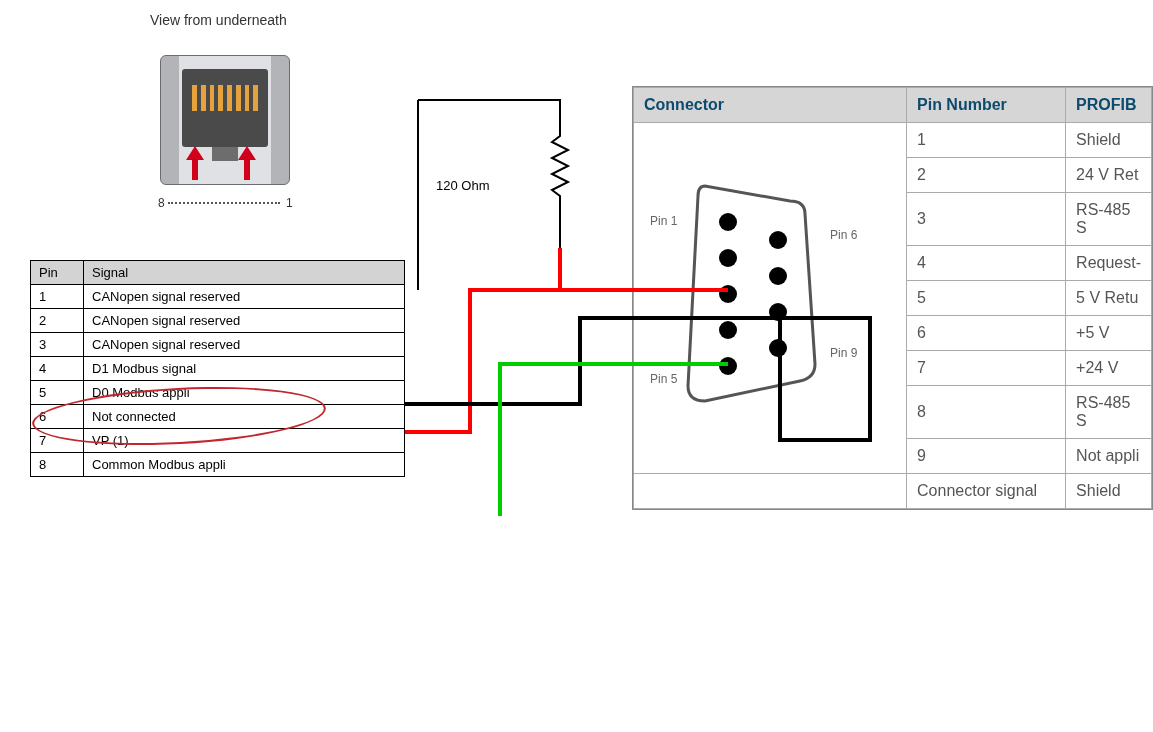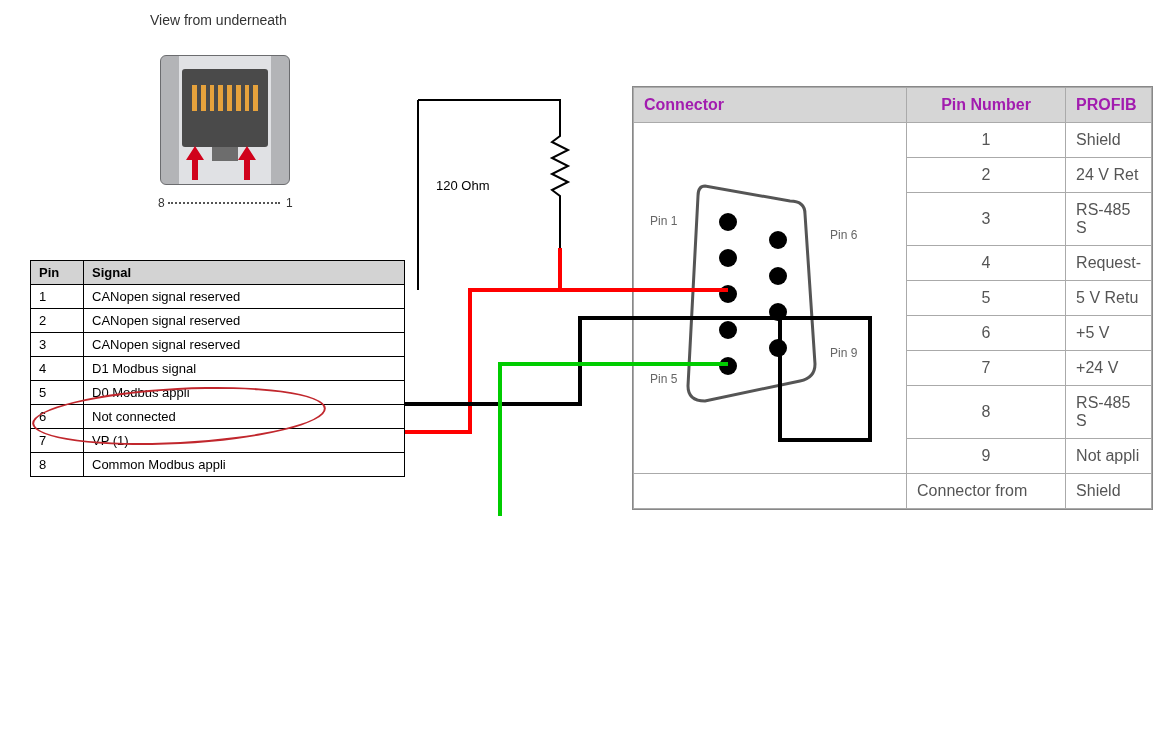--- a/index.html
+++ b/index.html
@@ -15,39 +15,39 @@
   .arrow svg{width:100%;height:100%}
   .arrowL{left:186px;top:146px}
   .arrowR{left:238px;top:146px}
   .dotrule{position:absolute;left:168px;top:202px;width:112px;border-top:2px dotted #555}
   .dotlbl8{position:absolute;left:158px;top:196px;font:12px Arial;color:#333}
   .dotlbl1{position:absolute;left:286px;top:196px;font:12px Arial;color:#333}
   .view-title{position:absolute;left:150px;top:12px;font:14px Arial;color:#333}
   
   .t1{position:absolute;left:30px;top:260px;border-collapse:collapse;width:375px;font:13px Arial}
   .t1 th,.t1 td{border:1px solid #000;padding:4px 8px;text-align:left}
-  .t1 th{background:#d3d3d3;font-weight:bold}
+  .t1 th{background:#d3d3d3;font-weight:normal}
   .t1 td.sig{}
   .t1 td.pin{width:36px;font-weight:normal}
   .footnote{position:absolute;left:30px;top:596px;width:390px;font:14px Arial;line-height:1.35}
   
   .ell{position:absolute;border:2px solid #c1272d;border-radius:50%}
   .ell1{left:32px;top:388px;width:290px;height:52px;transform:rotate(-3deg)}
   .ell2{left:32px;top:520px;width:290px;height:36px;transform:rotate(-1deg)}
   
   .res-label{position:absolute;left:436px;top:178px;font:13px Arial}
   
   .rtitle{position:absolute;left:632px;top:60px;font:16px Arial;color:#555}
   .rtitle b{font-weight:bold;color:#444}
   .t2wrap{position:absolute;left:632px;top:86px;right:0;border:1px solid #888}
   .t2{border-collapse:collapse;width:100%;font:16px Arial;color:#555}
   .t2 th,.t2 td{border:1px solid #aaa;padding:8px 10px;text-align:left}
-  .t2 th{background:#d6d6d6;font-weight:bold;color:#a21caf}
+  .t2 th{background:#d6d6d6;font-weight:bold;color:#0c4a6e}
   .t2 .conncell{width:288px;vertical-align:top;padding:0;position:relative;height:100%}
-  .t2 .pn{text-align:center;width:144px}
+  .t2 .pn{width:144px}
   .num404{position:absolute;left:632px;top:564px;font:16px Arial;color:#a16207}
   
   .db9{position:absolute;left:650px;top:156px;width:200px;height:270px}
   .db9 svg{width:100%;height:100%}
   .pinlbl{position:absolute;font:12px Arial;color:#666}
   .pl1{left:650px;top:214px}
   .pl5{left:650px;top:372px}
   .pl6{left:830px;top:228px}
   .pl9{left:830px;top:346px}
   
@@ -181,21 +181,21 @@
           <tr>
             <td class="pn">8</td>
             <td>RS-485 S</td>
           </tr>
           <tr>
             <td class="pn">9</td>
             <td>Not appli</td>
           </tr>
           <tr>
             <td></td>
-            <td>Connector from</td>
+            <td>Connector signal</td>
             <td>Shield</td>
           </tr>
         </tbody>
     </table>
   </div>
   <div class="num404">404</div>
 
   <div class="db9">
     <svg viewBox="0 0 200 270">
       <path d="M55 30 Q48 30 48 40 L38 230 Q38 245 55 245 L150 225 Q165 222 165 208 L155 58 Q155 45 140 45 Z" fill="none" stroke="#555" stroke-width="3"></path>

